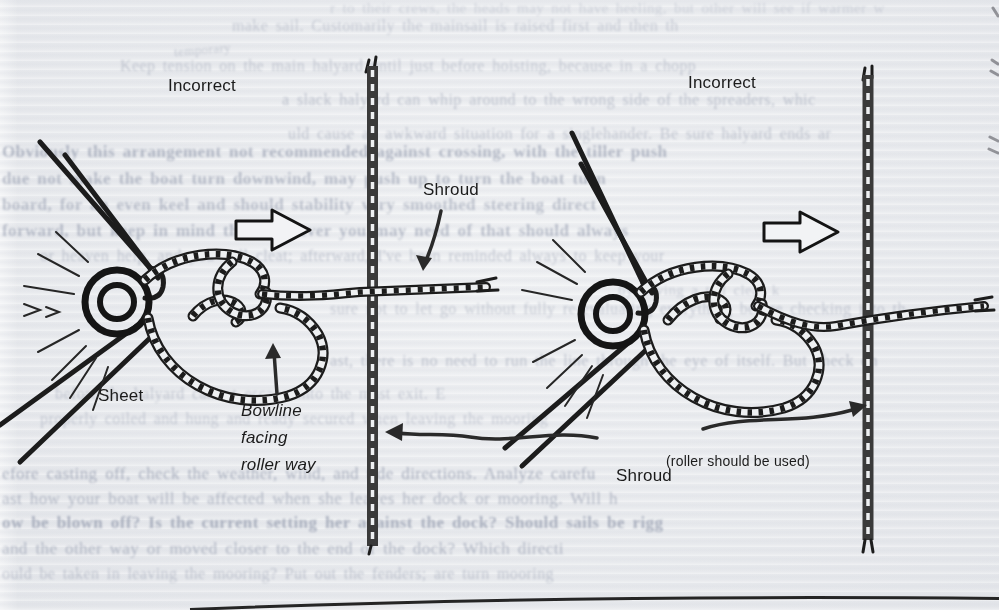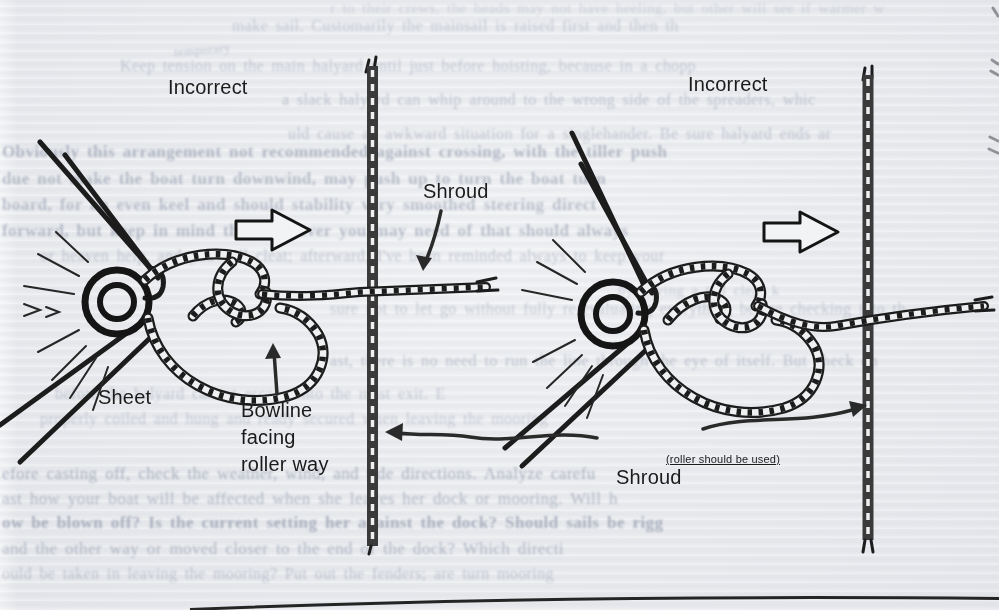--- a/index.html
+++ b/index.html
@@ -11,23 +11,23 @@
       repeating-linear-gradient(0deg, rgba(255,255,255,.38) 0px, rgba(255,255,255,0) 3px, rgba(208,211,220,.18) 6px, rgba(255,255,255,0) 9px),
       linear-gradient(90deg, rgba(255,255,255,.5) 0px, rgba(255,255,255,0) 18px),
       radial-gradient(ellipse at 50% 40%, rgba(255,255,255,.25), rgba(205,208,216,.22));
   }
   .bleed-layer{position:absolute;inset:0;z-index:1;}
   .bleed-line{
     position:absolute;font-family:"Liberation Serif",serif;color:#5d6884;
     filter:blur(1.1px);letter-spacing:.4px;word-spacing:3px;white-space:nowrap;
   }
   svg.art{position:absolute;left:0;top:0;z-index:2;}
-  .label{position:absolute;z-index:3;color:#1b1b1b;font-size:20px;letter-spacing:.2px;}
-  .label.small{font-size:11px;text-decoration:underline;}
-  .multiline{line-height:27px;}
+  .label{position:absolute;z-index:3;color:#1b1b1b;font-size:17px;letter-spacing:.2px;}
+  .label.small{font-size:14px;}
+  .multiline{line-height:27px;font-style:italic;}
   
   .line{stroke:#1c1c1c;stroke-width:5;fill:none;stroke-linecap:round;}
   .ray{stroke:#262626;stroke-width:2;fill:none;stroke-linecap:round;}
   .ring-outer{stroke:#151515;stroke-width:7;fill:none;}
   .ring-inner{stroke:#151515;stroke-width:6;fill:none;}
   .rope-core{stroke:#1c1c1c;stroke-width:11;fill:none;stroke-linecap:round;}
   .rope-light{stroke:#eef0f2;stroke-width:6.5;fill:none;stroke-linecap:round;}
   .rope-band{stroke:#1c1c1c;stroke-width:6.5;fill:none;stroke-dasharray:4.5 6.5;}
   .sheet-core{stroke:#1c1c1c;stroke-width:10;fill:none;stroke-linecap:round;}
   .sheet-light{stroke:#eef0f2;stroke-width:5.5;fill:none;stroke-linecap:round;}

